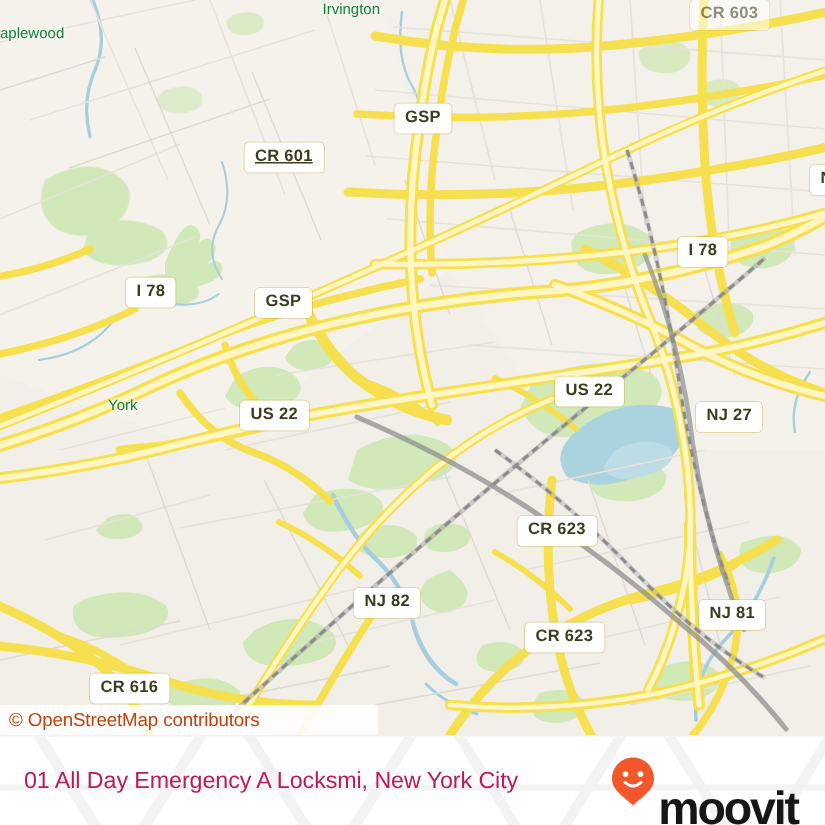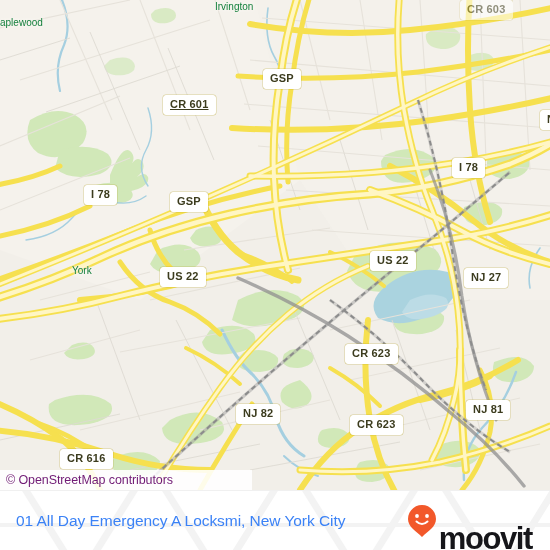--- a/index.html
+++ b/index.html
@@ -31,21 +31,21 @@
     position: absolute;
     left: 0;
     top: 470px;
     width: 252px;
     height: 20px;
     background: rgba(255,255,255,0.88);
     display: flex;
     align-items: center;
     padding-left: 6px;
     font-size: 12.5px;
-    color: #701a75;
+    color: #c2410c;
     letter-spacing: -0.1px;
     z-index: 30;
   }
 
   
   #popup {
     position: absolute;
     left: 195px;
     top: 127px;
     width: 170px;
@@ -100,21 +100,21 @@
   }
   #footer-watermark {
     position: absolute;
     left: 0; top: 0; width: 550px; height: 60px;
     opacity: 1;
     pointer-events: none;
   }
   #footer-title {
     position: relative;
     font-size: 15.5px;
-    color: #3b82f6;
+    color: #be185d;
     white-space: nowrap;
     z-index: 2;
     letter-spacing: -0.05px;
   }
   #brand {
     position: relative;
     display: flex;
     align-items: center;
     gap: 2px;
     z-index: 2;
@@ -363,21 +363,21 @@
     <div class="shield" style="left:263px; top:69px;">GSP</div>
     <div class="shield" style="left:163px; top:95px;text-decoration:underline;">CR 601</div>
     <div class="shield" style="left:540px; top:110px; overflow:hidden;">NJ</div>
     <div class="shield" style="left:452px; top:158px;">I 78</div>
     <div class="shield" style="left:84px; top:185px;">I 78</div>
     <div class="shield" style="left:170px; top:192px;">GSP</div>
     <div class="shield" style="left:464px; top:228px;margin-top:40px;">NJ 27</div>
     <div class="shield" style="left:370px; top:251px;">US 22</div>
     <div class="shield" style="left:160px; top:267px;">US 22</div>
     <div class="shield" style="left:345px; top:344px;">CR 623</div>
-    <div class="shield" style="left:236px; top:392px;margin-top:12px;">NJ 82</div>
+    <div class="shield" style="left:236px; top:392px;">NJ 82</div>
     <div class="shield" style="left:466px; top:400px;">NJ 81</div>
     <div class="shield" style="left:350px; top:415px;">CR 623</div>
     <div class="shield" style="left:60px; top:449px;">CR 616</div>
 
     <div id="attribution">© OpenStreetMap contributors</div>
   </div>
 
 
   <div id="footer">
     <svg id="footer-watermark" width="550" height="60" viewBox="0 0 550 60">

